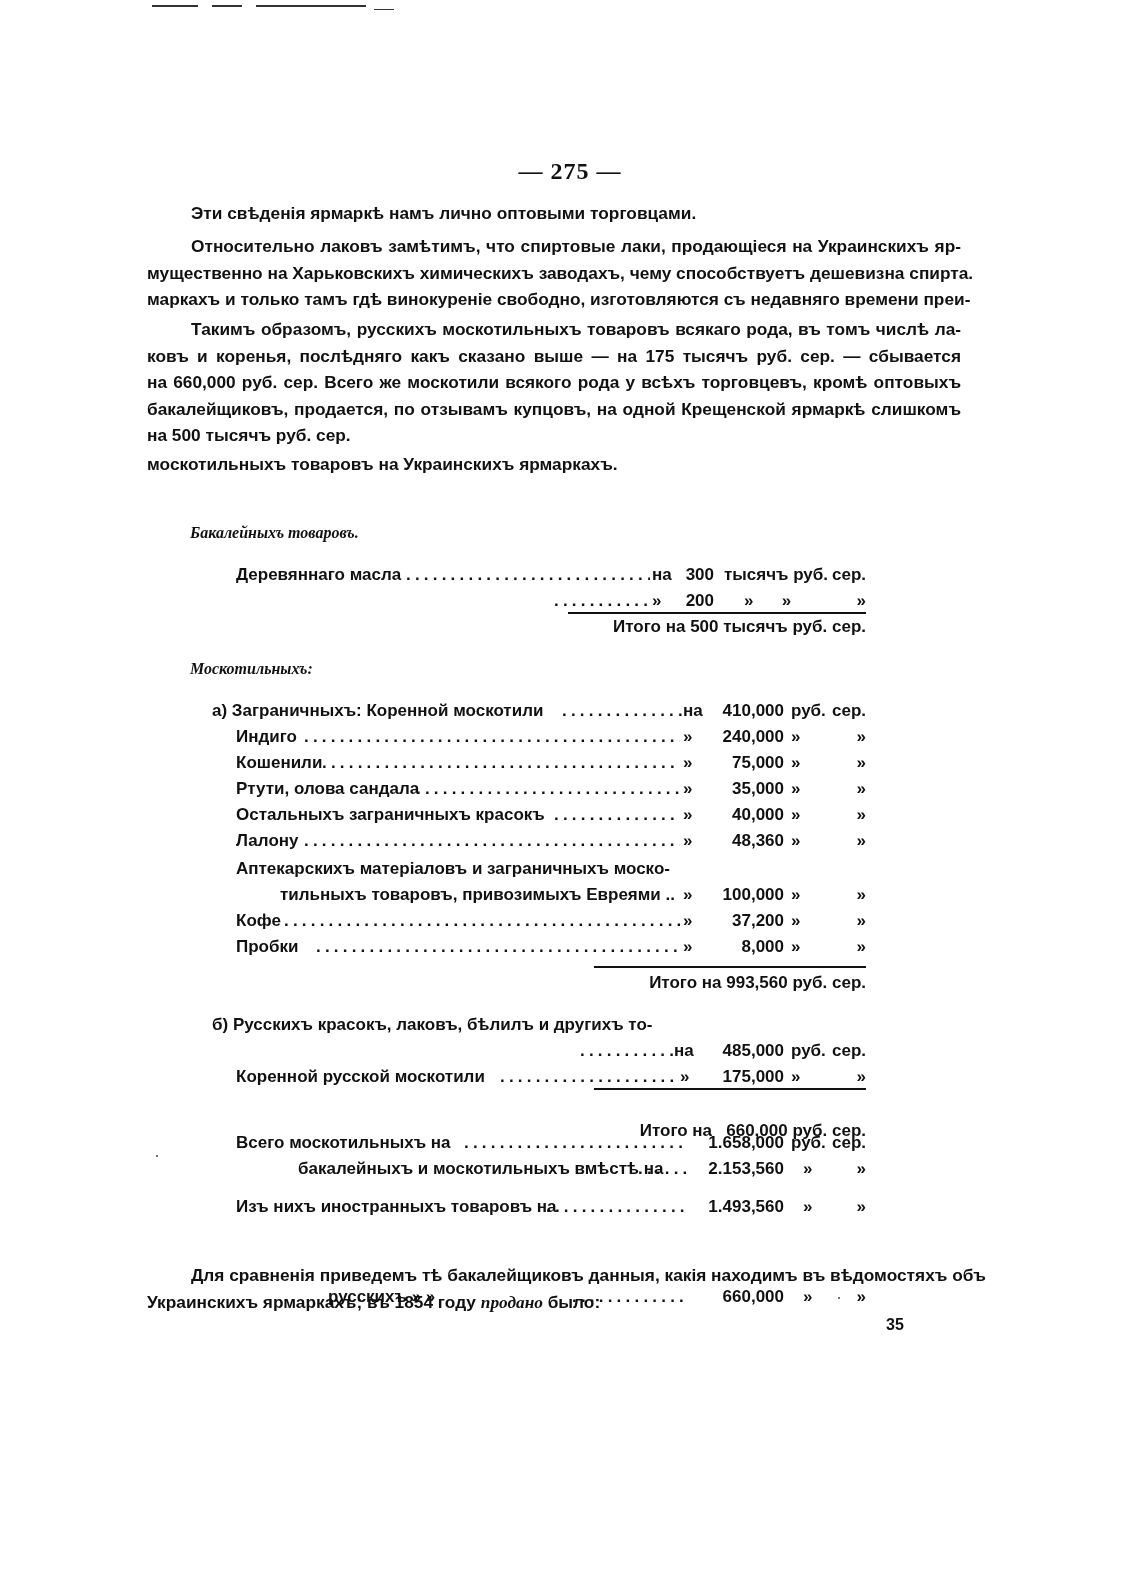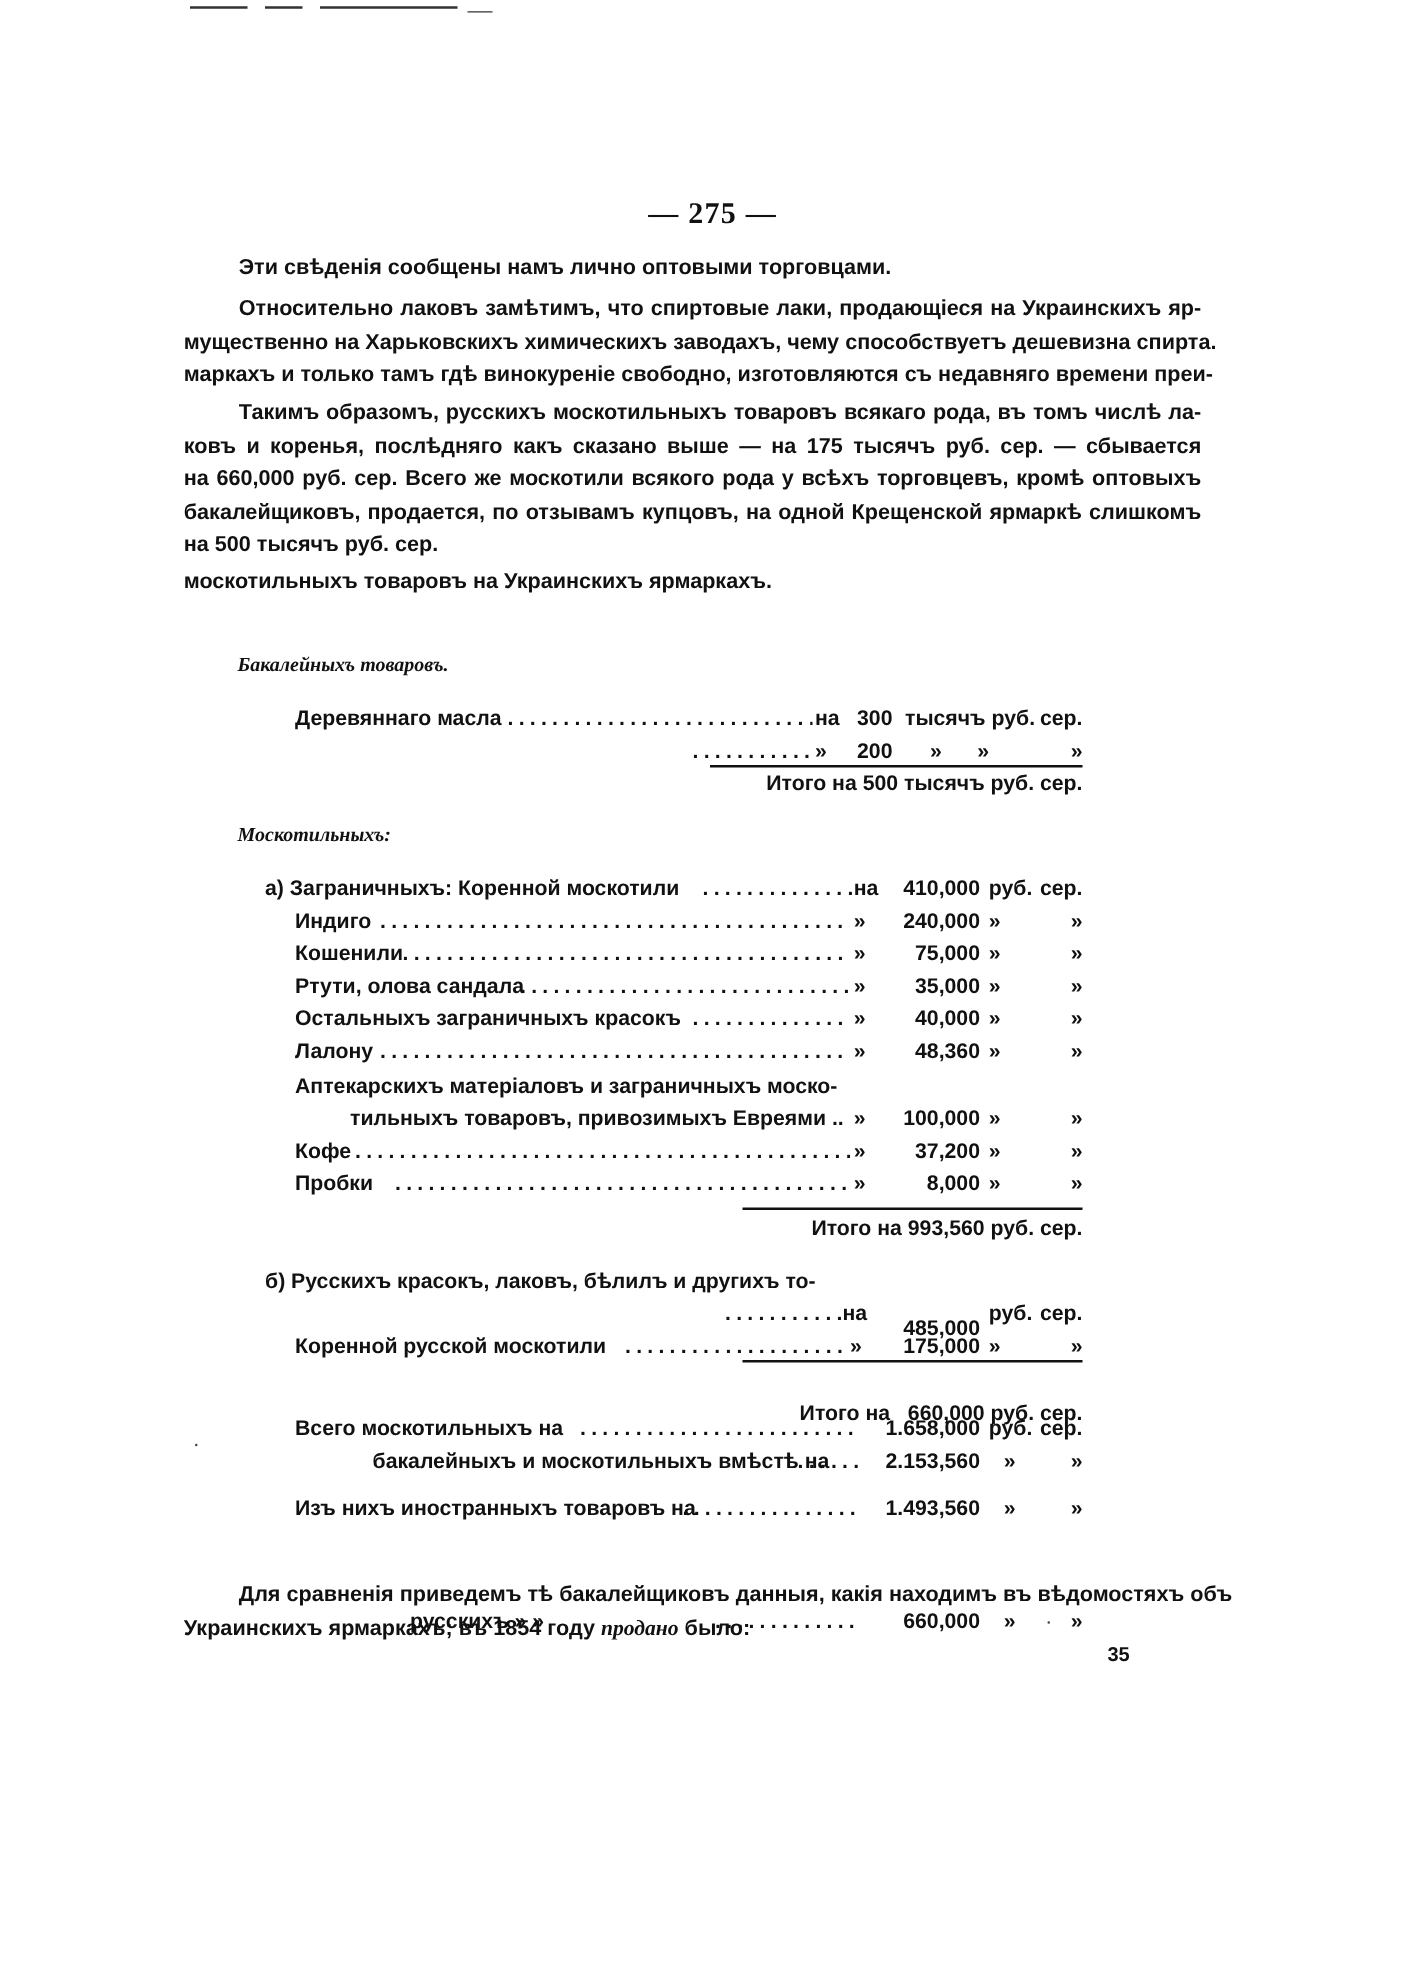--- a/index.html
+++ b/index.html
@@ -35,21 +35,21 @@
 <div class="scanline">
   <span style="left:0;width:46px"></span>
     <span style="left:60px;width:30px"></span>
   <span style="left:104px;width:110px"></span>
     <span style="left:222px;width:20px;top:4px;height:1px"></span>
 </div>
 
 <div class="page-num">— 275 —</div>
 
 <div class="para" style="top:200px;">
-  <span class="line last indent">Эти свѣденія сообщены намъ лично оптовыми торговцами.</span>
+  <span class="line last indent">Эти свѣденія ярмаркѣ намъ лично оптовыми торговцами.</span>
 </div>
 
 <div class="para" style="top:233px;">
   <span class="line indent">Относительно лаковъ замѣтимъ, что спиртовые лаки, продающіеся на Украинскихъ яр-</span>
   <span class="line">мущественно на Харьковскихъ химическихъ заводахъ, чему способствуетъ дешевизна спирта.</span>
   <span class="line">маркахъ и только тамъ гдѣ винокуреніе свободно, изготовляются съ недавняго времени преи-</span>
 </div>
 
 <div class="para" style="top:316px;">
   <span class="line indent">Такимъ образомъ, русскихъ москотильныхъ товаровъ всякаго рода, въ томъ числѣ ла-</span>
@@ -169,21 +169,21 @@
   <span style="position:static">Итого на 993,560 руб. сер.</span>
 </div>
 
 <div id="russian-rows">
     <div class="row" style="left: 212px; top: 1012px; width: 654px;">
       <span class="lbl">б) Русскихъ красокъ, лаковъ, бѣлилъ и другихъ то-</span>
     </div>
     <div class="row" style="left: 280px; top: 1038px; width: 586px;">
       <span class="dots" style="left:300px;width:96px;">................................................................................</span>
       <span class="pre" style="left:394px;">на</span>
-      <span class="num" style="right:82px;margin-top:12px;">485,000</span>
+      <span class="num" style="right:82px;">485,000</span>
       <span class="u1" style="left:511px;white-space:pre;">руб.</span>
       <span class="u2" style="right:0;">сер.</span>
     </div>
     <div class="row" style="left: 236px; top: 1064px; width: 630px;">
       <span class="lbl">Коренной русской москотили</span>
       <span class="dots" style="left:264px;width:178px;">................................................................................</span>
       <span class="pre" style="left:444px;">»</span>
       <span class="num" style="right:82px;">175,000</span>
       <span class="u1" style="left:555px;white-space:pre;">»</span>
       <span class="u2" style="right:0;">»</span>

